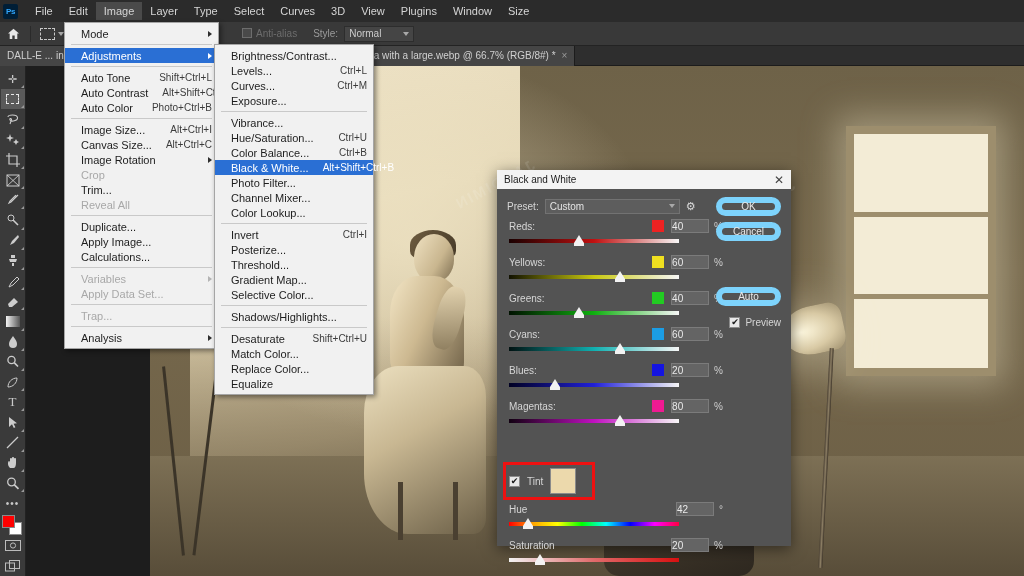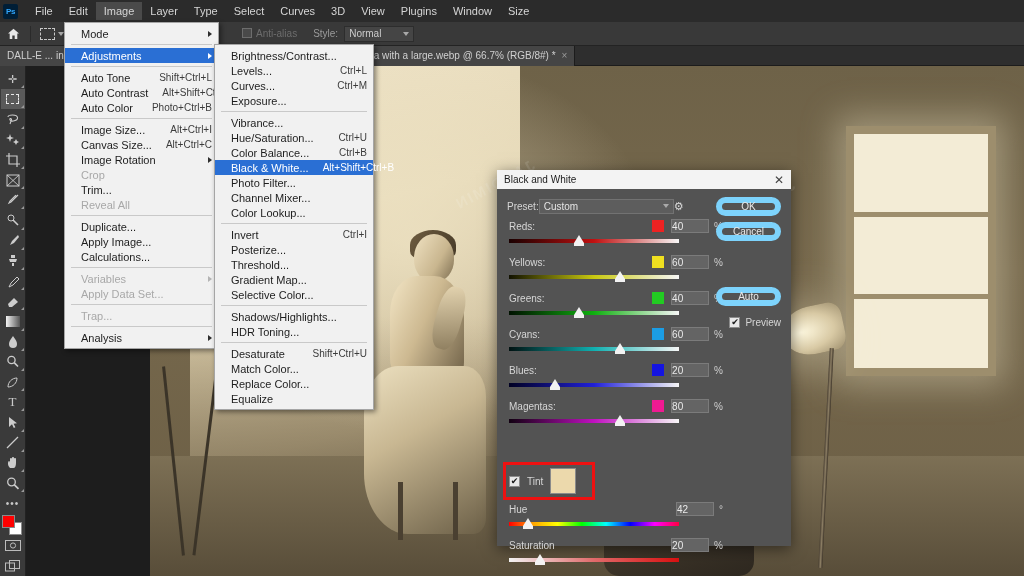--- a/index.html
+++ b/index.html
@@ -217,21 +217,21 @@
     z-index:80; box-shadow: 0 3px 14px rgba(0,0,0,0.5);
   }
   .dlg-title {
     height:19px; background:#f3f3f3; display:flex; align-items:center;
     justify-content:space-between; padding: 0 7px; color:#1b1b1b; font-size:10px;
   }
   .dlg-close { font-size:12px; color:#444; line-height:1; }
   .dlg-body {
     height:357px; background:#535353; position:relative; padding: 9px 10px;
   }
-  .row-preset { display:flex; align-items:center; height:16px; }
+  .row-preset { display:flex; align-items:center; gap:6px; height:16px; }
   .lbl { color:#d6d6d6; font-size:10px; }
   .preset-select {
     width:135px; height:15px; background:#5d5d5d; border:1px solid #727272;
     color:#e4e4e4; font-size:10px; display:flex; align-items:center;
     justify-content:space-between; padding:0 4px;
   }
   .gear { color:#d8d8d8; font-size:11px; }
 
   .chan { position:absolute; left:12px; width:214px; }
   .chan-head { display:flex; align-items:center; height:14px;justify-content:center; }
@@ -630,23 +630,20 @@
       <div class="mrow">
         <span class="mlabel">Gradient Map...</span>
       </div>
       <div class="mrow">
         <span class="mlabel">Selective Color...</span>
       </div>
       <div class="msep"></div>
       <div class="mrow">
         <span class="mlabel">Shadows/Highlights...</span>
       </div>
-      <div class="mrow">
-        <span class="mlabel">HDR Toning...</span>
-      </div>
       <div class="msep"></div>
       <div class="mrow">
         <span class="mlabel">Desaturate</span>
         <span class="mkey">Shift+Ctrl+U</span>
       </div>
       <div class="mrow">
         <span class="mlabel">Match Color...</span>
       </div>
       <div class="mrow">
         <span class="mlabel">Replace Color...</span>

